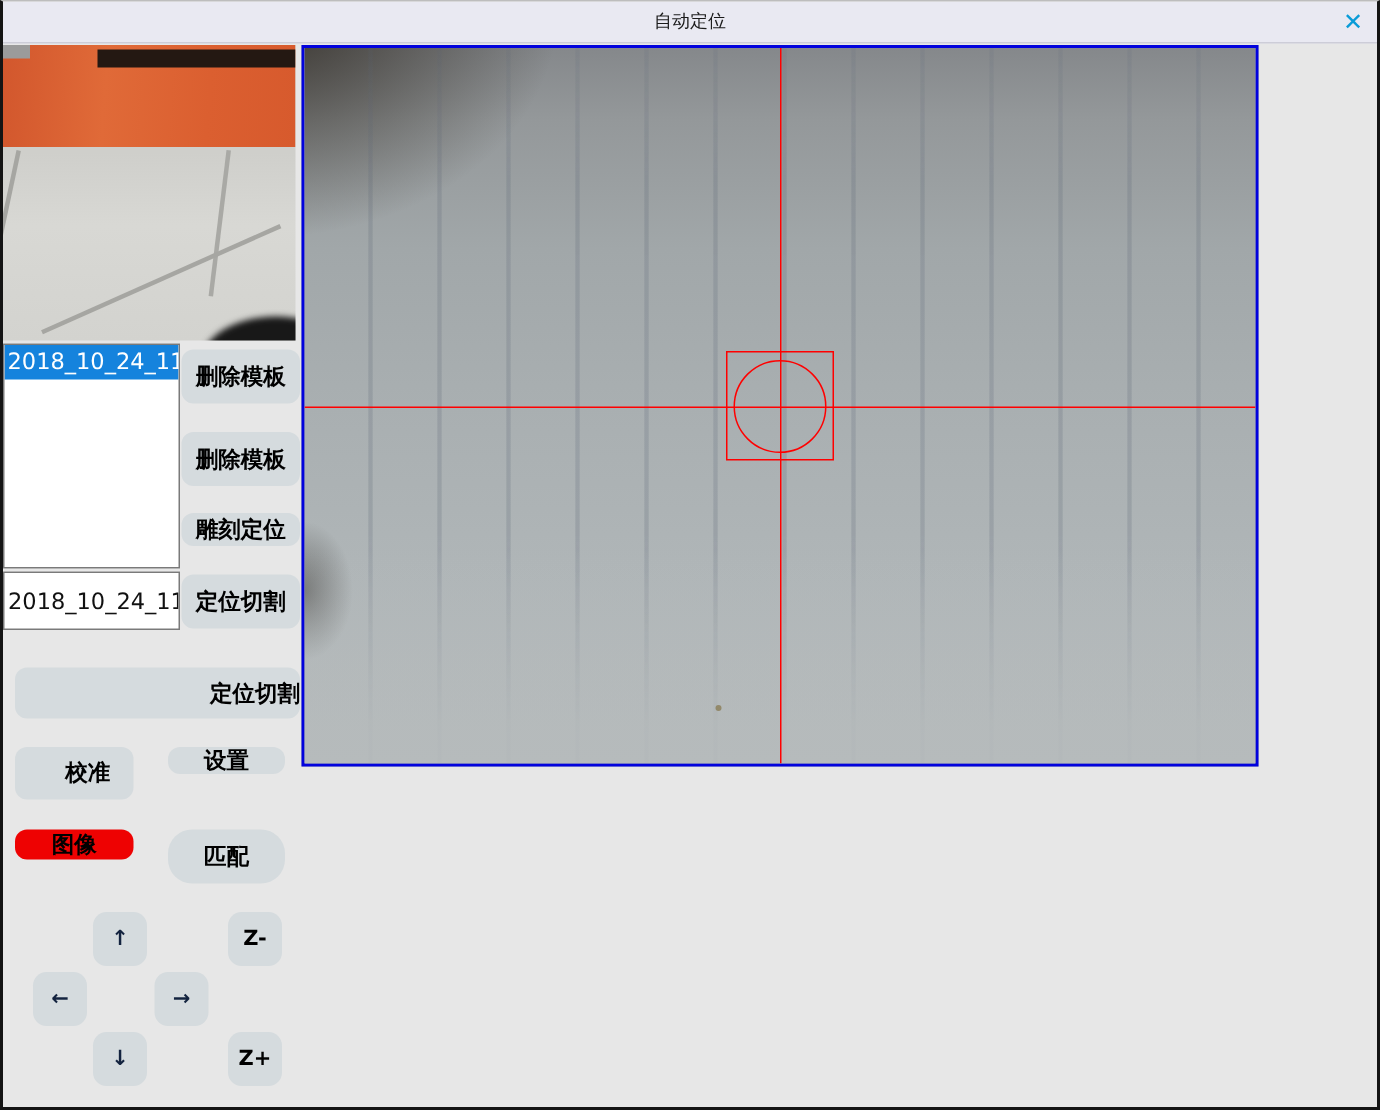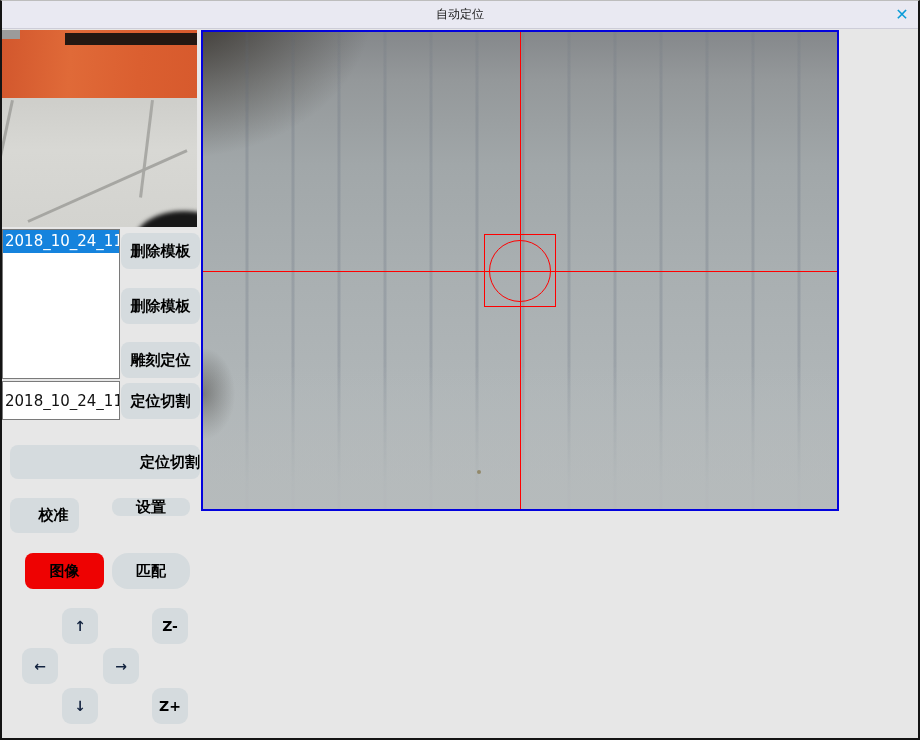--- a/index.html
+++ b/index.html
@@ -55,26 +55,26 @@
   }
   
   .btn {
     position:absolute; background:#d5dbde; border:none; border-radius:8px;
     font-size:15px; color:#000; cursor:pointer; text-align:center;
     font-family:"DejaVu Sans","Liberation Sans",sans-serif;
     font-weight:bold;
   }
   .btn-del   { left:119px; top:232px; width:79px; height:36px; }
   .btn-clear { left:119px; top:287px; width:79px; height:36px; }
-  .btn-engr  { left:119px; top:341px; width:79px; height:36px; }
+  .btn-engr  { left:119px; top:341px; width:79px; height:22px; }
   .btn-add   { left:119px; top:382px; width:79px; height:36px; }
   .btn-cut   { left:8px;   top:444px; width:190px; height:34px;text-align:right; }
-  .btn-cal   { left:8px;   top:497px; width:69px; height:35px;padding-left:18px; }
+  .btn-cal   { left:8px;   top:497px; width:79px; height:35px;padding-left:18px; }
   .btn-set   { left:110px; top:497px; width:78px; height:18px; }
-  .btn-img   { left:8px;   top:552px; width:79px; height:36px; background:#ee0202;margin-left:15px; }
+  .btn-img   { left:8px;   top:552px; width:79px; height:20px; background:#ee0202; }
   .btn-match { left:110px; top:552px; width:78px; height:36px;border-radius:16px; }
   .jog { width:36px; height:36px; border-radius:9px; font-size:14px; color:#13233f; }
   .jog-up    { left:60px;  top:607px; }
   .jog-zminus{ left:150px; top:607px; color:#000; }
   .jog-left  { left:20px;  top:647px; }
   .jog-right { left:101px; top:647px; }
   .jog-down  { left:60px;  top:687px; }
   .jog-zplus { left:150px; top:687px; color:#000; }
   
   .camera {

